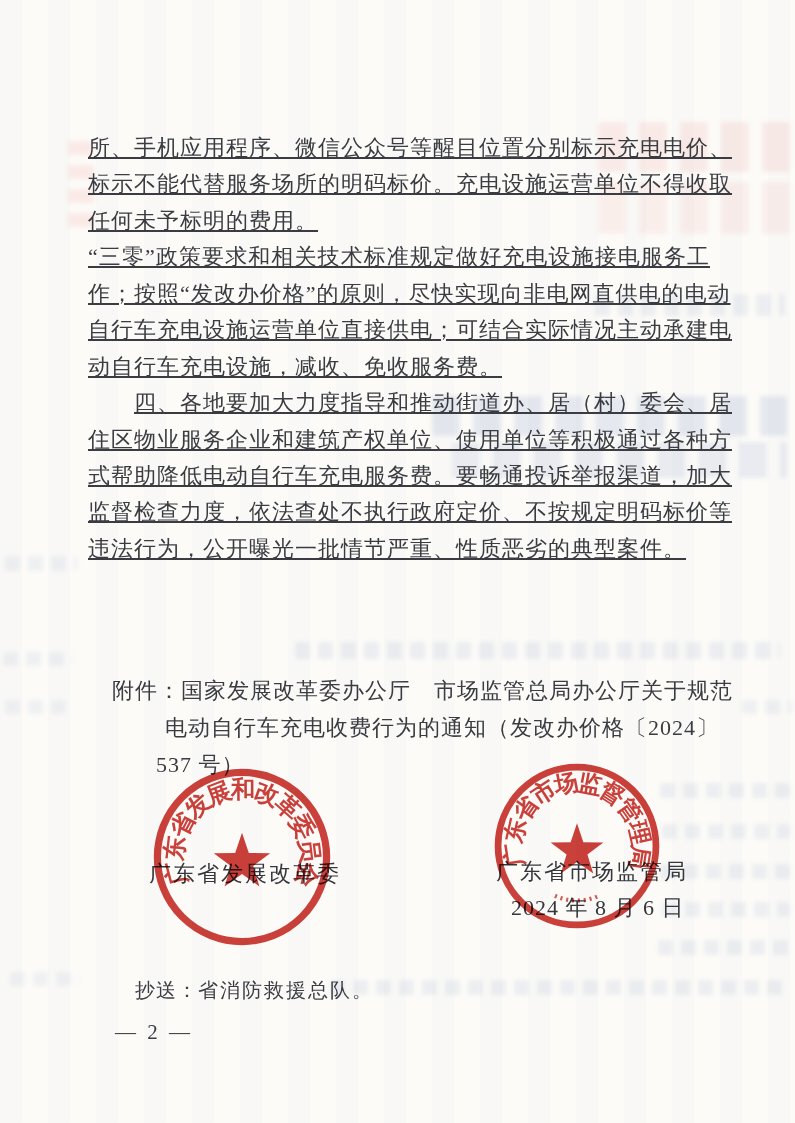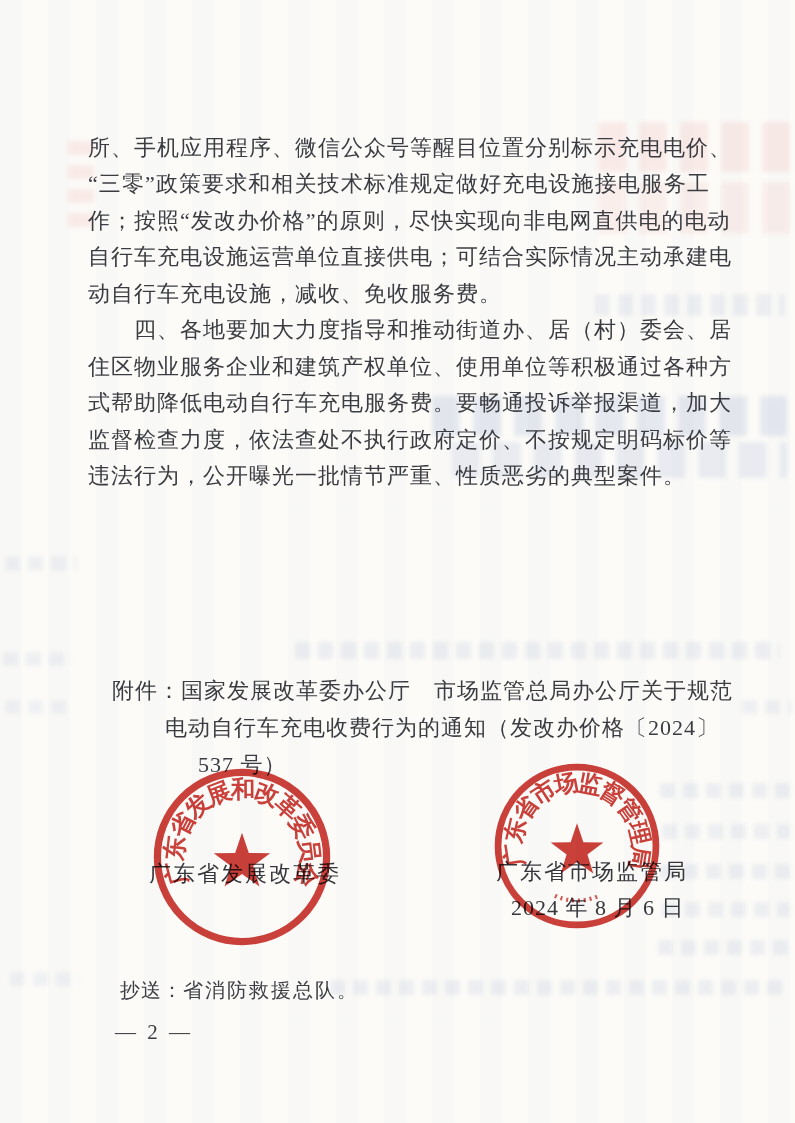--- a/index.html
+++ b/index.html
@@ -15,44 +15,45 @@
     font-family:"Liberation Serif","DejaVu Serif",serif;
     color:#3a3c41;
   }
   
   .bodytext{position:absolute;left:88px;top:130px;width:622px;}
   .bline{
     height:36.45px;line-height:36.45px;
     font-size:22px;letter-spacing:1px;
     text-align:justify;text-align-last:justify;
     white-space:nowrap;
+    text-decoration:underline;
   }
   .bline.last{text-align-last:left;}
   .bline.indent{padding-left:46px;}
   
   .attachment{position:absolute;left:88px;top:672px;width:640px;font-size:22px;letter-spacing:1px;}
   .att-row{height:37px;line-height:37px;white-space:nowrap;}
   .att-l1{margin-left:24px;}
   .att-l2{margin-left:77px;}
-  .att-l3{margin-left:110px;}
+  .att-l3{margin-left:68px;}
   
   .sig{position:absolute;font-size:22px;letter-spacing:2px;white-space:nowrap;color:#35373c;}
   .sig-left{left:149px;top:859px;}
   .sig-right{left:496px;top:857px;}
   .sig-date{left:511px;top:893px;letter-spacing:1px;}
   
   .seal{position:absolute;mix-blend-mode:multiply;opacity:.92;}
   .seal-left{left:152px;top:767px;width:180px;height:180px;}
   .seal-right{left:493px;top:762px;width:168px;height:168px;}
   .seal text{font-family:"Liberation Serif","DejaVu Serif",serif;font-weight:bold;}
   
   .disclosure{position:absolute;left:117px;top:936px;font-size:23px;white-space:nowrap;}
   .disclosure .lab{font-family:"Liberation Sans","DejaVu Sans",sans-serif;font-weight:bold;color:#26282c;letter-spacing:2px;}
   .disclosure .val{margin-left:12px;letter-spacing:4px;color:#3c3e44;}
-  .ccline{position:absolute;left:120px;top:977px;font-size:20px;letter-spacing:2px;color:#3c3e44;white-space:nowrap;}
+  .ccline{position:absolute;left:135px;top:977px;font-size:20px;letter-spacing:2px;color:#3c3e44;white-space:nowrap;}
   .ccline .lab{letter-spacing:1px;}
   .pagenum{position:absolute;left:115px;top:1020px;font-size:21px;letter-spacing:3px;color:#3a3c41;}
   
   .ghost{position:absolute;filter:blur(2px);pointer-events:none;border-radius:3px;}
   .g-blue{background:repeating-linear-gradient(90deg,rgba(122,142,188,.30) 0px,rgba(122,142,188,.30) 15px,rgba(122,142,188,0) 15px,rgba(122,142,188,0) 23px);opacity:.5;}
   .g-blue-big{background:repeating-linear-gradient(90deg,rgba(112,136,190,.32) 0px,rgba(112,136,190,.32) 28px,rgba(112,136,190,0) 28px,rgba(112,136,190,0) 41px);opacity:.5;}
   .g-pink-big{background:repeating-linear-gradient(90deg,rgba(232,132,126,.30) 0px,rgba(232,132,126,.30) 28px,rgba(232,132,126,0) 28px,rgba(232,132,126,0) 41px);opacity:.45;}
   .g-pink-col{background:repeating-linear-gradient(0deg,rgba(232,132,126,.32) 0px,rgba(232,132,126,.32) 14px,rgba(232,132,126,0) 14px,rgba(232,132,126,0) 24px);opacity:.45;filter:blur(2.5px);}
 </style>
 </head>
@@ -74,20 +75,22 @@
   <div class="ghost g-blue" style="left:660px;top:783px;width:130px;height:15px;opacity:.4;"></div>
   <div class="ghost g-blue" style="left:662px;top:824px;width:128px;height:15px;opacity:.38;"></div>
   <div class="ghost g-blue" style="left:660px;top:864px;width:130px;height:15px;opacity:.4;"></div>
   <div class="ghost g-blue" style="left:662px;top:902px;width:128px;height:15px;opacity:.38;"></div>
   <div class="ghost g-blue" style="left:658px;top:940px;width:132px;height:15px;opacity:.4;"></div>
   <div class="ghost g-blue" style="left:330px;top:980px;width:460px;height:15px;opacity:.4;"></div>
   <div class="ghost g-blue" style="left:10px;top:972px;width:70px;height:14px;opacity:.32;"></div>
 
   <main class="bodytext">
     <div class="bline">所、手机应用程序、微信公众号等醒目位置分别标示充电电价、</div>
+    <div class="bline">标示不能代替服务场所的明码标价。充电设施运营单位不得收取</div>
+    <div class="bline last">任何未予标明的费用。</div>
     <div class="bline">“三零”政策要求和相关技术标准规定做好充电设施接电服务工</div>
     <div class="bline">作；按照“发改办价格”的原则，尽快实现向非电网直供电的电动</div>
     <div class="bline">自行车充电设施运营单位直接供电；可结合实际情况主动承建电</div>
     <div class="bline last">动自行车充电设施，减收、免收服务费。</div>
     <div class="bline indent">四、各地要加大力度指导和推动街道办、居（村）委会、居</div>
     <div class="bline">住区物业服务企业和建筑产权单位、使用单位等积极通过各种方</div>
     <div class="bline">式帮助降低电动自行车充电服务费。要畅通投诉举报渠道，加大</div>
     <div class="bline">监督检查力度，依法查处不执行政府定价、不按规定明码标价等</div>
     <div class="bline last">违法行为，公开曝光一批情节严重、性质恶劣的典型案件。</div>
   </main>

